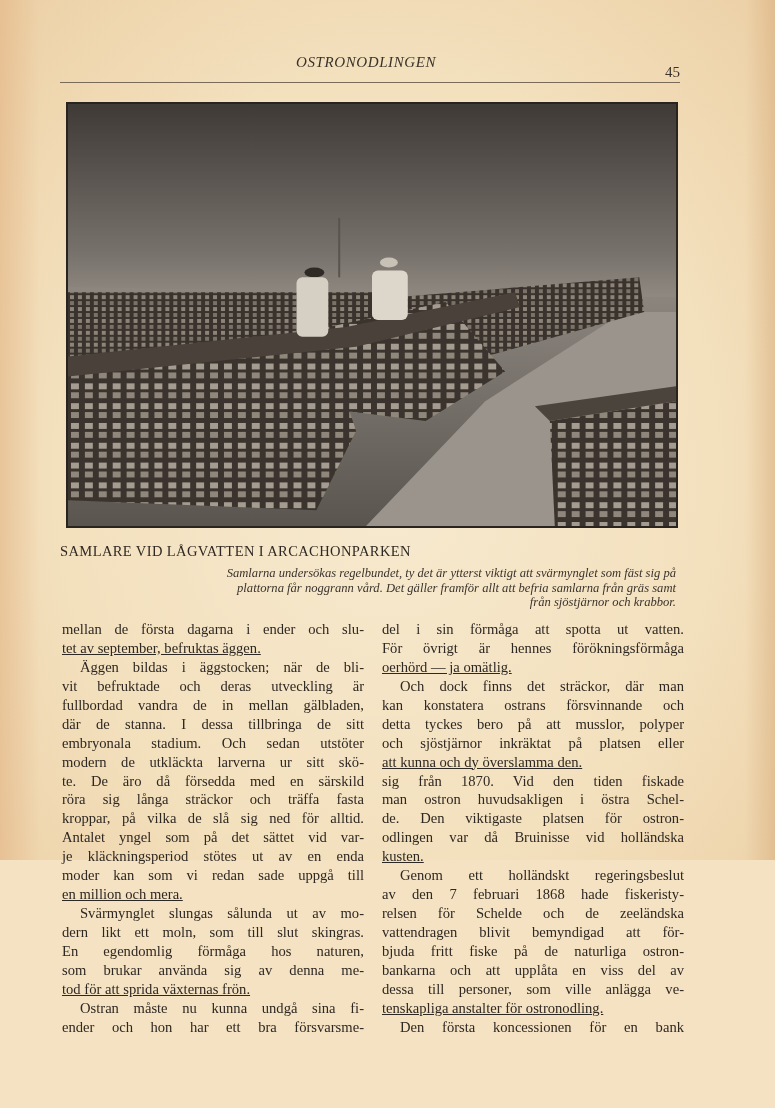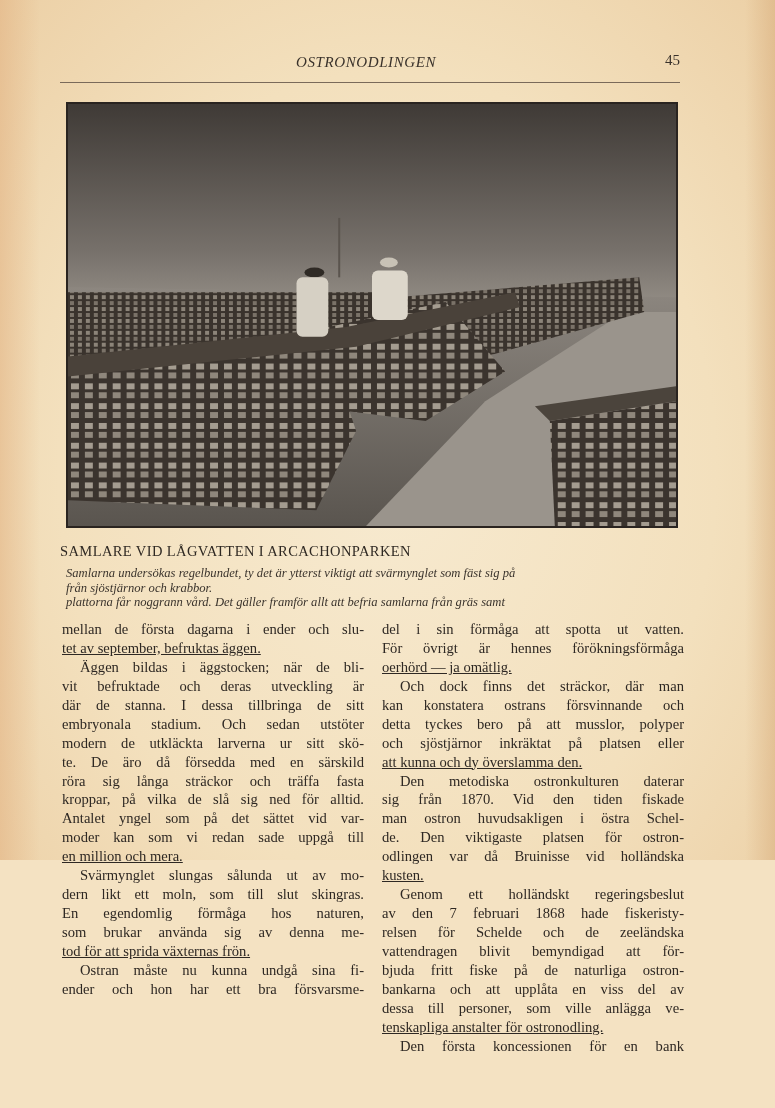--- a/index.html
+++ b/index.html
@@ -50,21 +50,21 @@
       left: 236px;
       top: 2px;
       font-style: italic;
       font-size: 15px;
       letter-spacing: 0.6px;
       color: #3a322b;
     }
     .page-number {
       position: absolute;
       right: 0px;
-      top: 0px;
+      top: 12px;
       font-size: 15px;
       color: #3a322b;
     }
     .head-rule {
       position: absolute;
       left: 60px;
       top: 82px;
       width: 620px;
       height: 1px;
       background: #7a6a5a;
@@ -97,21 +97,21 @@
       text-align: left;
       font-size: 14.5px;
       letter-spacing: 0.4px;
       color: #2f2923;
     }
     .caption-text {
       position: absolute;
       left: 66px;
       top: 566px;
       width: 610px;
-      text-align: left;
+      text-align: right;
       font-style: italic;
       font-size: 12.6px;
       line-height: 14.5px;
       color: #3a332c;
     }
     .caption-text div { white-space: nowrap; }
 
     
     .column {
       position: absolute;
@@ -197,56 +197,57 @@
         <rect x="306" y="168" width="36" height="50" rx="6" fill="#ddd7cb"></rect>
       </g>
 
       <rect x="272" y="115" width="2" height="60" fill="#5a544e"></rect>
     </svg>
   </div>
 
   <div class="caption-title">SAMLARE VID LÅGVATTEN I ARCACHONPARKEN</div>
   <div class="caption-text">
     <div>Samlarna undersökas regelbundet, ty det är ytterst viktigt att svärmynglet som fäst sig på</div>
+    <div>plattorna får noggrann vård.  Det gäller framför allt att befria samlarna från gräs samt</div>
     <div>från sjöstjärnor och krabbor.</div>
-    <div>plattorna får noggrann vård.  Det gäller framför allt att befria samlarna från gräs samt</div>
   </div>
 
   <div class="column col-left" id="col-left">
       <span class="line">mellan de första dagarna i ender och slu-</span>
       <span class="line last">tet av september, befruktas äggen.</span>
       <span class="line indent">Äggen bildas i äggstocken; när de bli-</span>
       <span class="line">vit befruktade och deras utveckling är</span>
+      <span class="line">fullbordad vandra de in mellan gälbladen,</span>
       <span class="line">där de stanna.  I dessa tillbringa de sitt</span>
       <span class="line">embryonala stadium.  Och sedan utstöter</span>
       <span class="line">modern de utkläckta larverna ur sitt skö-</span>
       <span class="line">te.  De äro då försedda med en särskild</span>
       <span class="line">röra sig långa sträckor och träffa fasta</span>
       <span class="line">kroppar, på vilka de slå sig ned för alltid.</span>
       <span class="line">Antalet yngel som på det sättet vid var-</span>
+      <span class="line">je kläckningsperiod stötes ut av en enda</span>
       <span class="line">moder kan som vi redan sade uppgå till</span>
       <span class="line last">en million och mera.</span>
       <span class="line indent">Svärmynglet slungas sålunda ut av mo-</span>
       <span class="line">dern likt ett moln, som till slut skingras.</span>
       <span class="line">En egendomlig förmåga hos naturen,</span>
       <span class="line">som brukar använda sig av denna me-</span>
       <span class="line last">tod för att sprida växternas frön.</span>
       <span class="line indent">Ostran måste nu kunna undgå sina fi-</span>
       <span class="line">ender och hon har ett bra försvarsme-</span>
     </div>
   <div class="column col-right" id="col-right">
       <span class="line">del i sin förmåga att spotta ut vatten.</span>
       <span class="line">För övrigt är hennes förökningsförmåga</span>
       <span class="line last">oerhörd — ja omätlig.</span>
       <span class="line indent">Och dock finns det sträckor, där man</span>
       <span class="line">kan konstatera ostrans försvinnande och</span>
       <span class="line">detta tyckes bero på att musslor, polyper</span>
       <span class="line">och sjöstjärnor inkräktat på platsen eller</span>
       <span class="line last">att kunna och dy överslamma den.</span>
-      <span class="line indent">Den metodiska ostronkulturen daterar</span>
       <span class="line">sig från 1870.  Vid den tiden fiskade</span>
       <span class="line">man ostron huvudsakligen i östra Schel-</span>
       <span class="line">de.  Den viktigaste platsen för ostron-</span>
       <span class="line">odlingen var då Bruinisse vid holländska</span>
       <span class="line last">kusten.</span>
       <span class="line indent">Genom ett holländskt regeringsbeslut</span>
       <span class="line">av den 7 februari 1868 hade fiskeristy-</span>
       <span class="line">relsen för Schelde och de zeeländska</span>
       <span class="line">vattendragen blivit bemyndigad att för-</span>
       <span class="line">bjuda fritt fiske på de naturliga ostron-</span>

